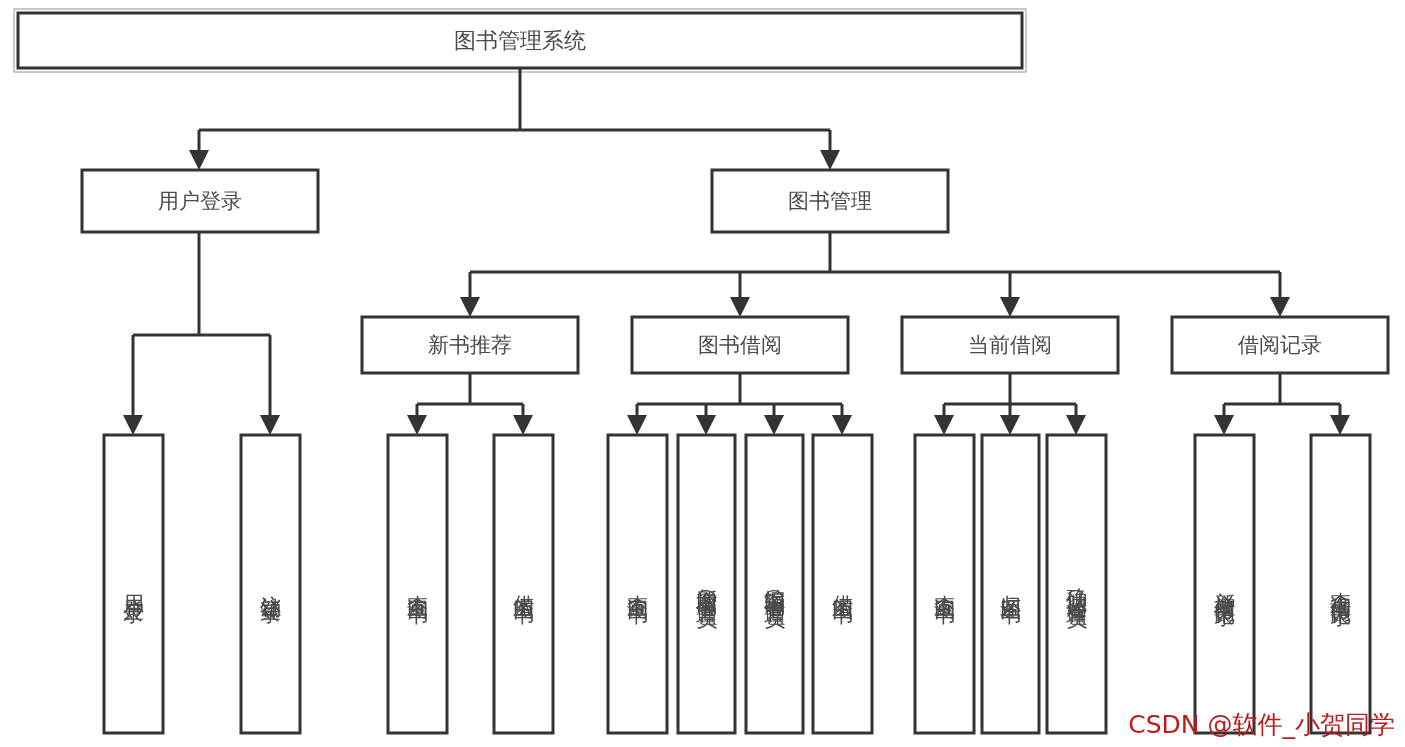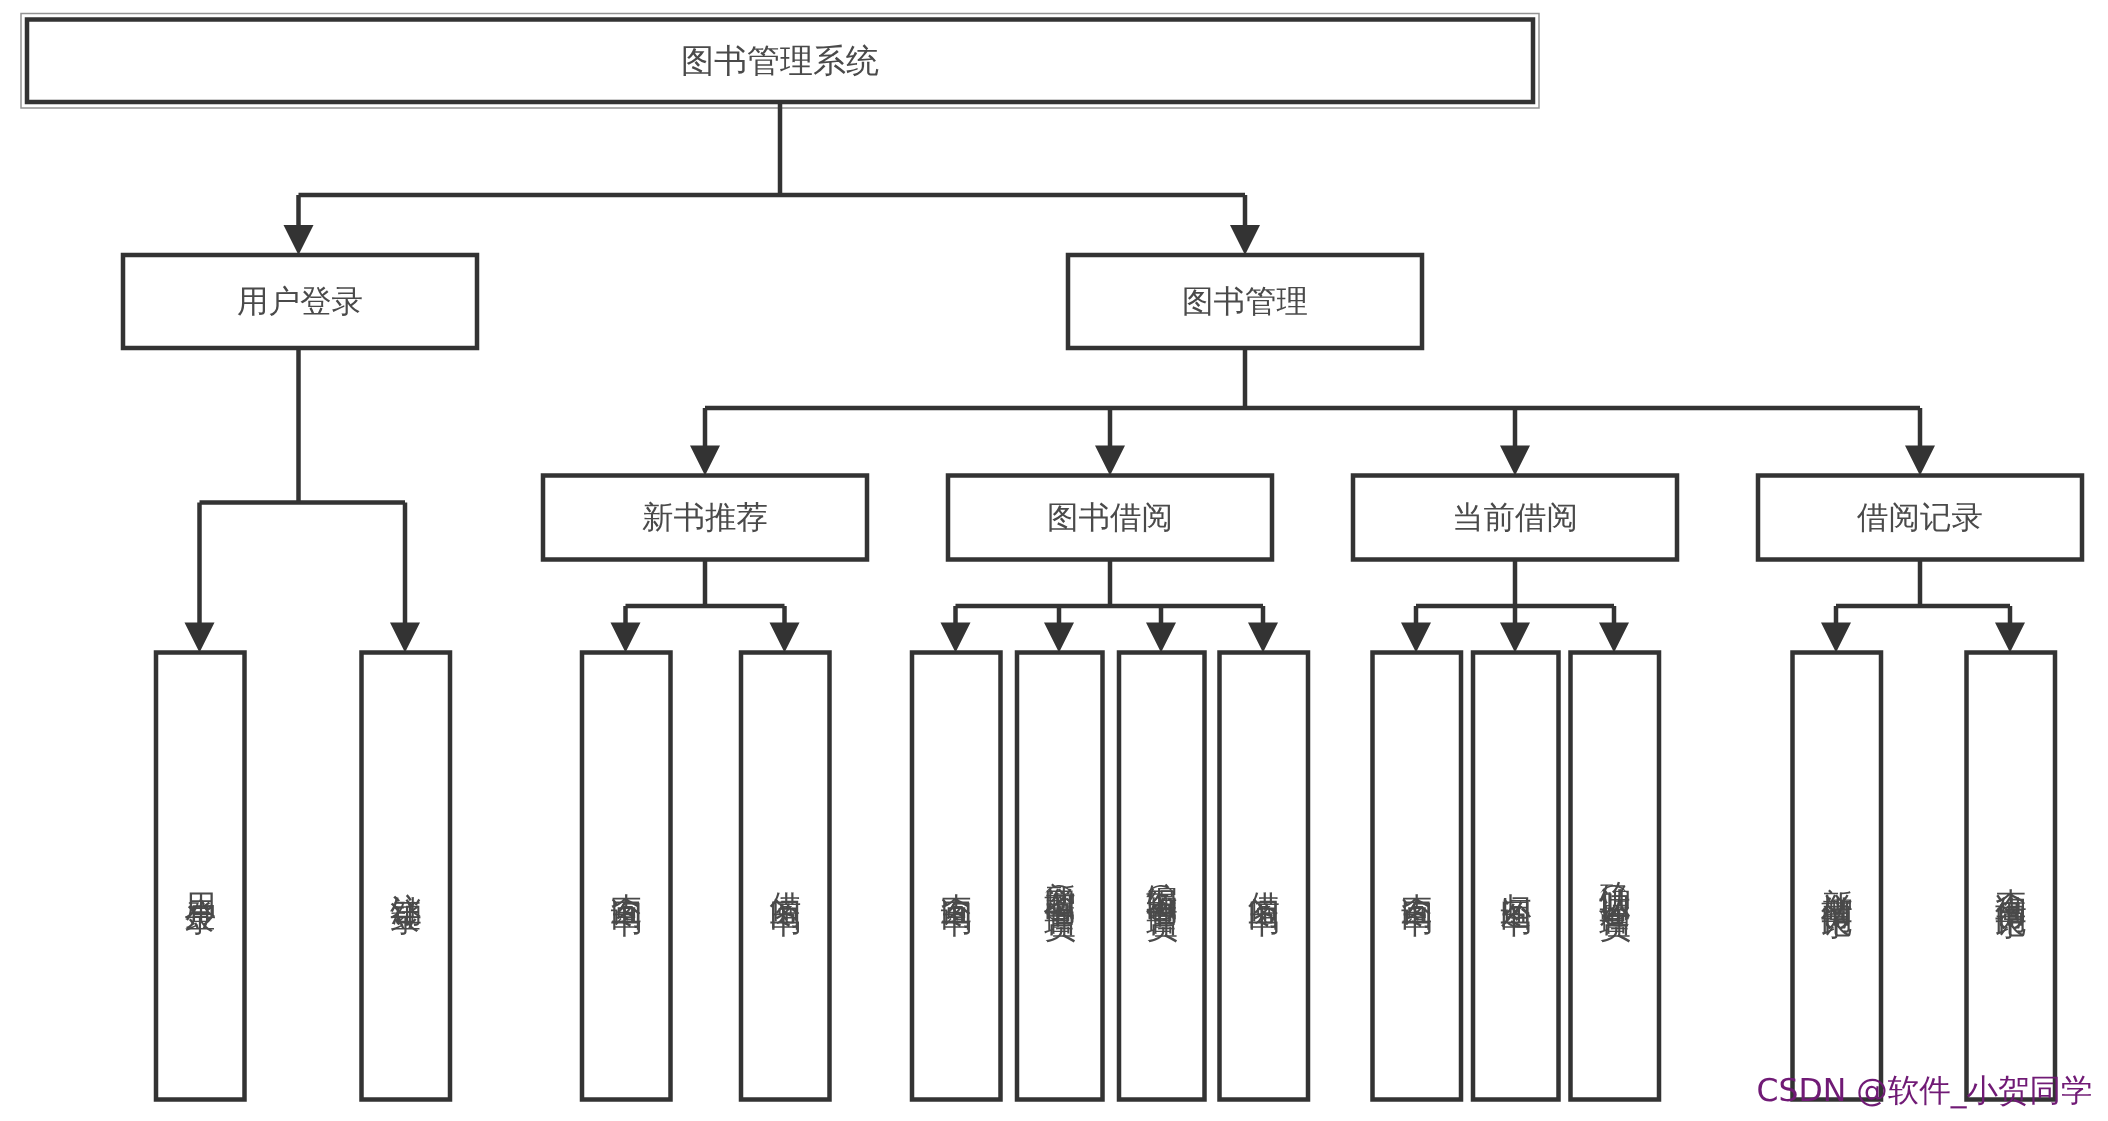--- a/index.html
+++ b/index.html
@@ -40,22 +40,22 @@
     color:#4a4a4a;
     text-align:center;
     white-space:nowrap;
     pointer-events:none;
     user-select:none;
   }
   .watermark{
     position:absolute;
     right:10px;bottom:6px;
     font-family:"DejaVu Sans","Liberation Sans",sans-serif;
-    font-size:21px;
-    color:#701a75;
+    font-size:25px;
+    color:#b91c1c;
     white-space:nowrap;
     user-select:none;
   }
 </style>
 </head>
 <body>
 
 <div id="diagram-root">
 
   <svg id="tree-svg" viewBox="0 0 1405 747">

